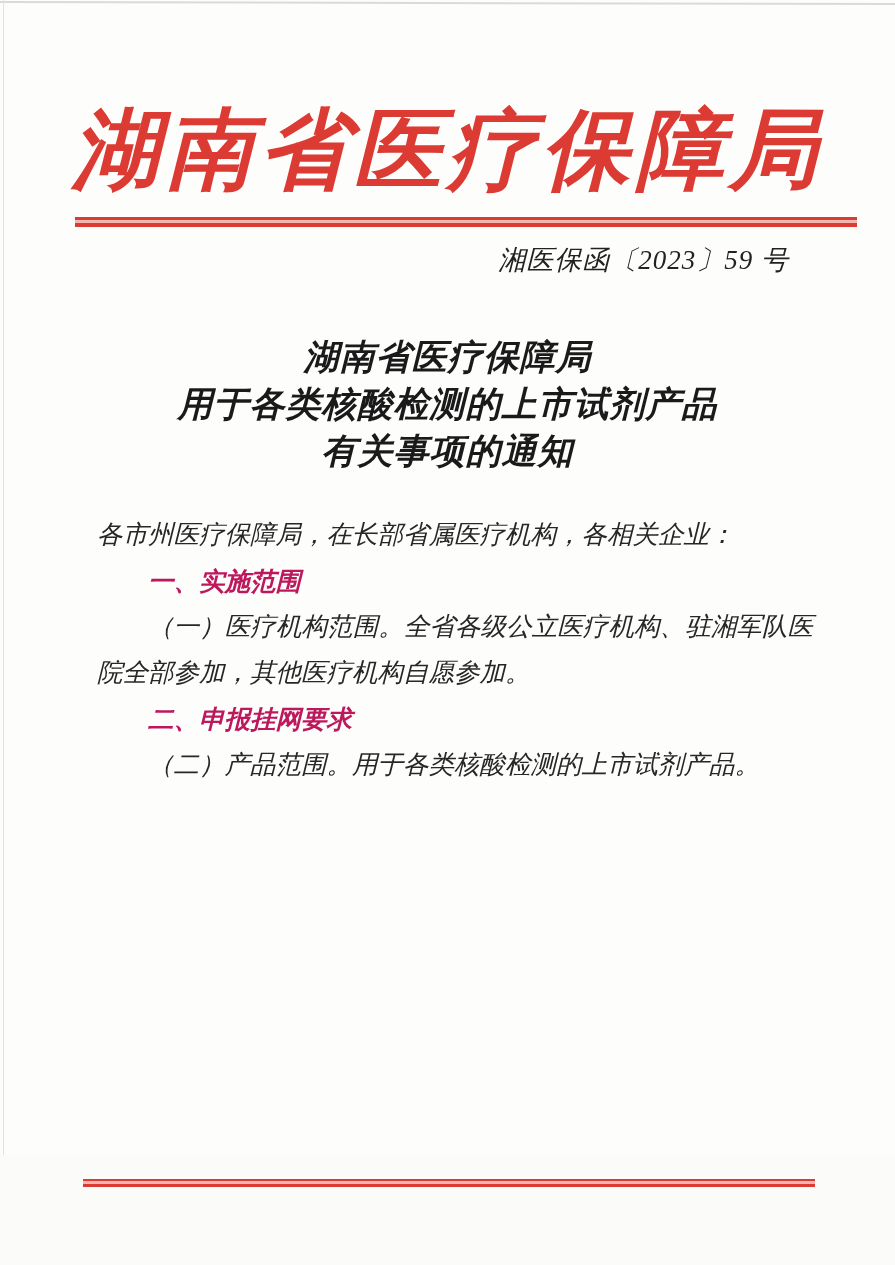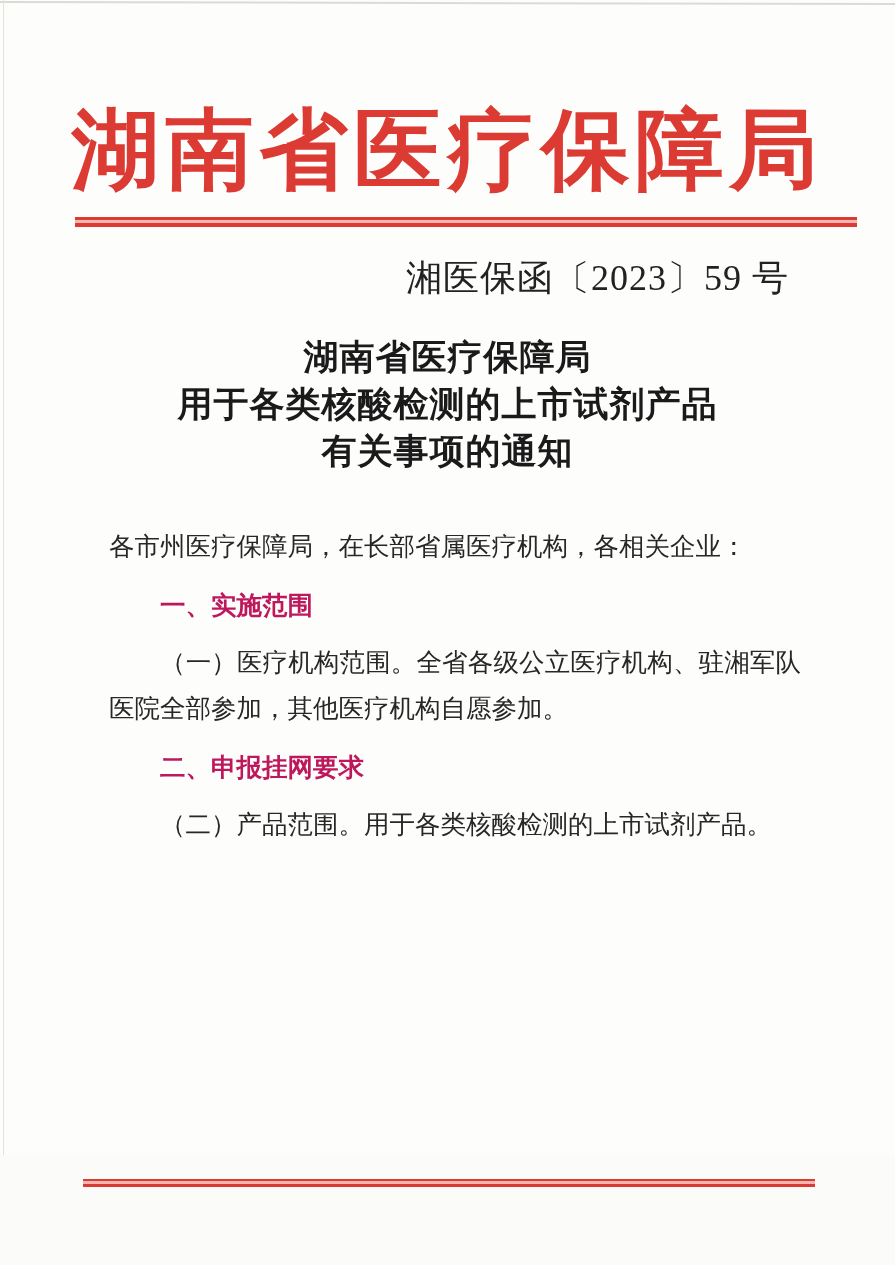--- a/index.html
+++ b/index.html
@@ -7,20 +7,21 @@
     width: 895px; height: 1265px;
     background: #fbfbf9;
     font-family: "Liberation Serif", "DejaVu Serif", serif;
     overflow: hidden;
   }
   .page {
     position: relative;
     width: 895px; height: 1155px;
     background: var(--page-bg, #fdfdfc);
     color: var(--ink, #262626);
+    font-style: italic;
   }
   
   .scan-edge-top {
     position: absolute; top: 2px; left: 0;
     width: 100%; height: 2px;
     background: #cfcfca; opacity: .75;
     transform: rotate(0.12deg);
   }
   .scan-edge-left {
     position: absolute; top: 0; left: 3px;
@@ -51,22 +52,22 @@
   .rule-bottom {
     position: absolute; top: 1179px; left: 83px;
     width: 732px; height: 8px;
     background: linear-gradient(to bottom,
       var(--accent, #dc3b33) 0 31%,
       var(--rule-gap, #f2b5b0) 31% 66%,
       var(--accent, #dc3b33) 66% 100%);
   }
   
   .doc-number {
-    position: absolute; top: 260px; right: 106px;
-    font-size: 36px;
+    position: absolute; top: 242px; right: 106px;
+    font-size: 27px;
     line-height: 36px;
     color: #222;
     letter-spacing: 1px;
     white-space: nowrap;
   }
   
   .notice-title {
     position: absolute; top: 334px; left: 0;
     width: 100%;
     text-align: center;
@@ -79,21 +80,21 @@
   .notice-title .title-line { display: block; }
   
   .doc-body {
     position: absolute; top: 512px; left: 97px;
     width: 716px;
     font-size: 25.5px;
     line-height: 46px;
     text-align: justify;
     color: #272727;
   }
-  .doc-body p { margin: 12px; text-indent: 2em; }
+  .doc-body p { margin: 0; text-indent: 2em; }
   .doc-body p.salutation { text-indent: 0; }
   .doc-body p.heading {
     font-family: "Liberation Sans", "DejaVu Sans", sans-serif;
     font-weight: bold;
     color: #be185d;
   }
 </style>
 </head>
 <body>
 

